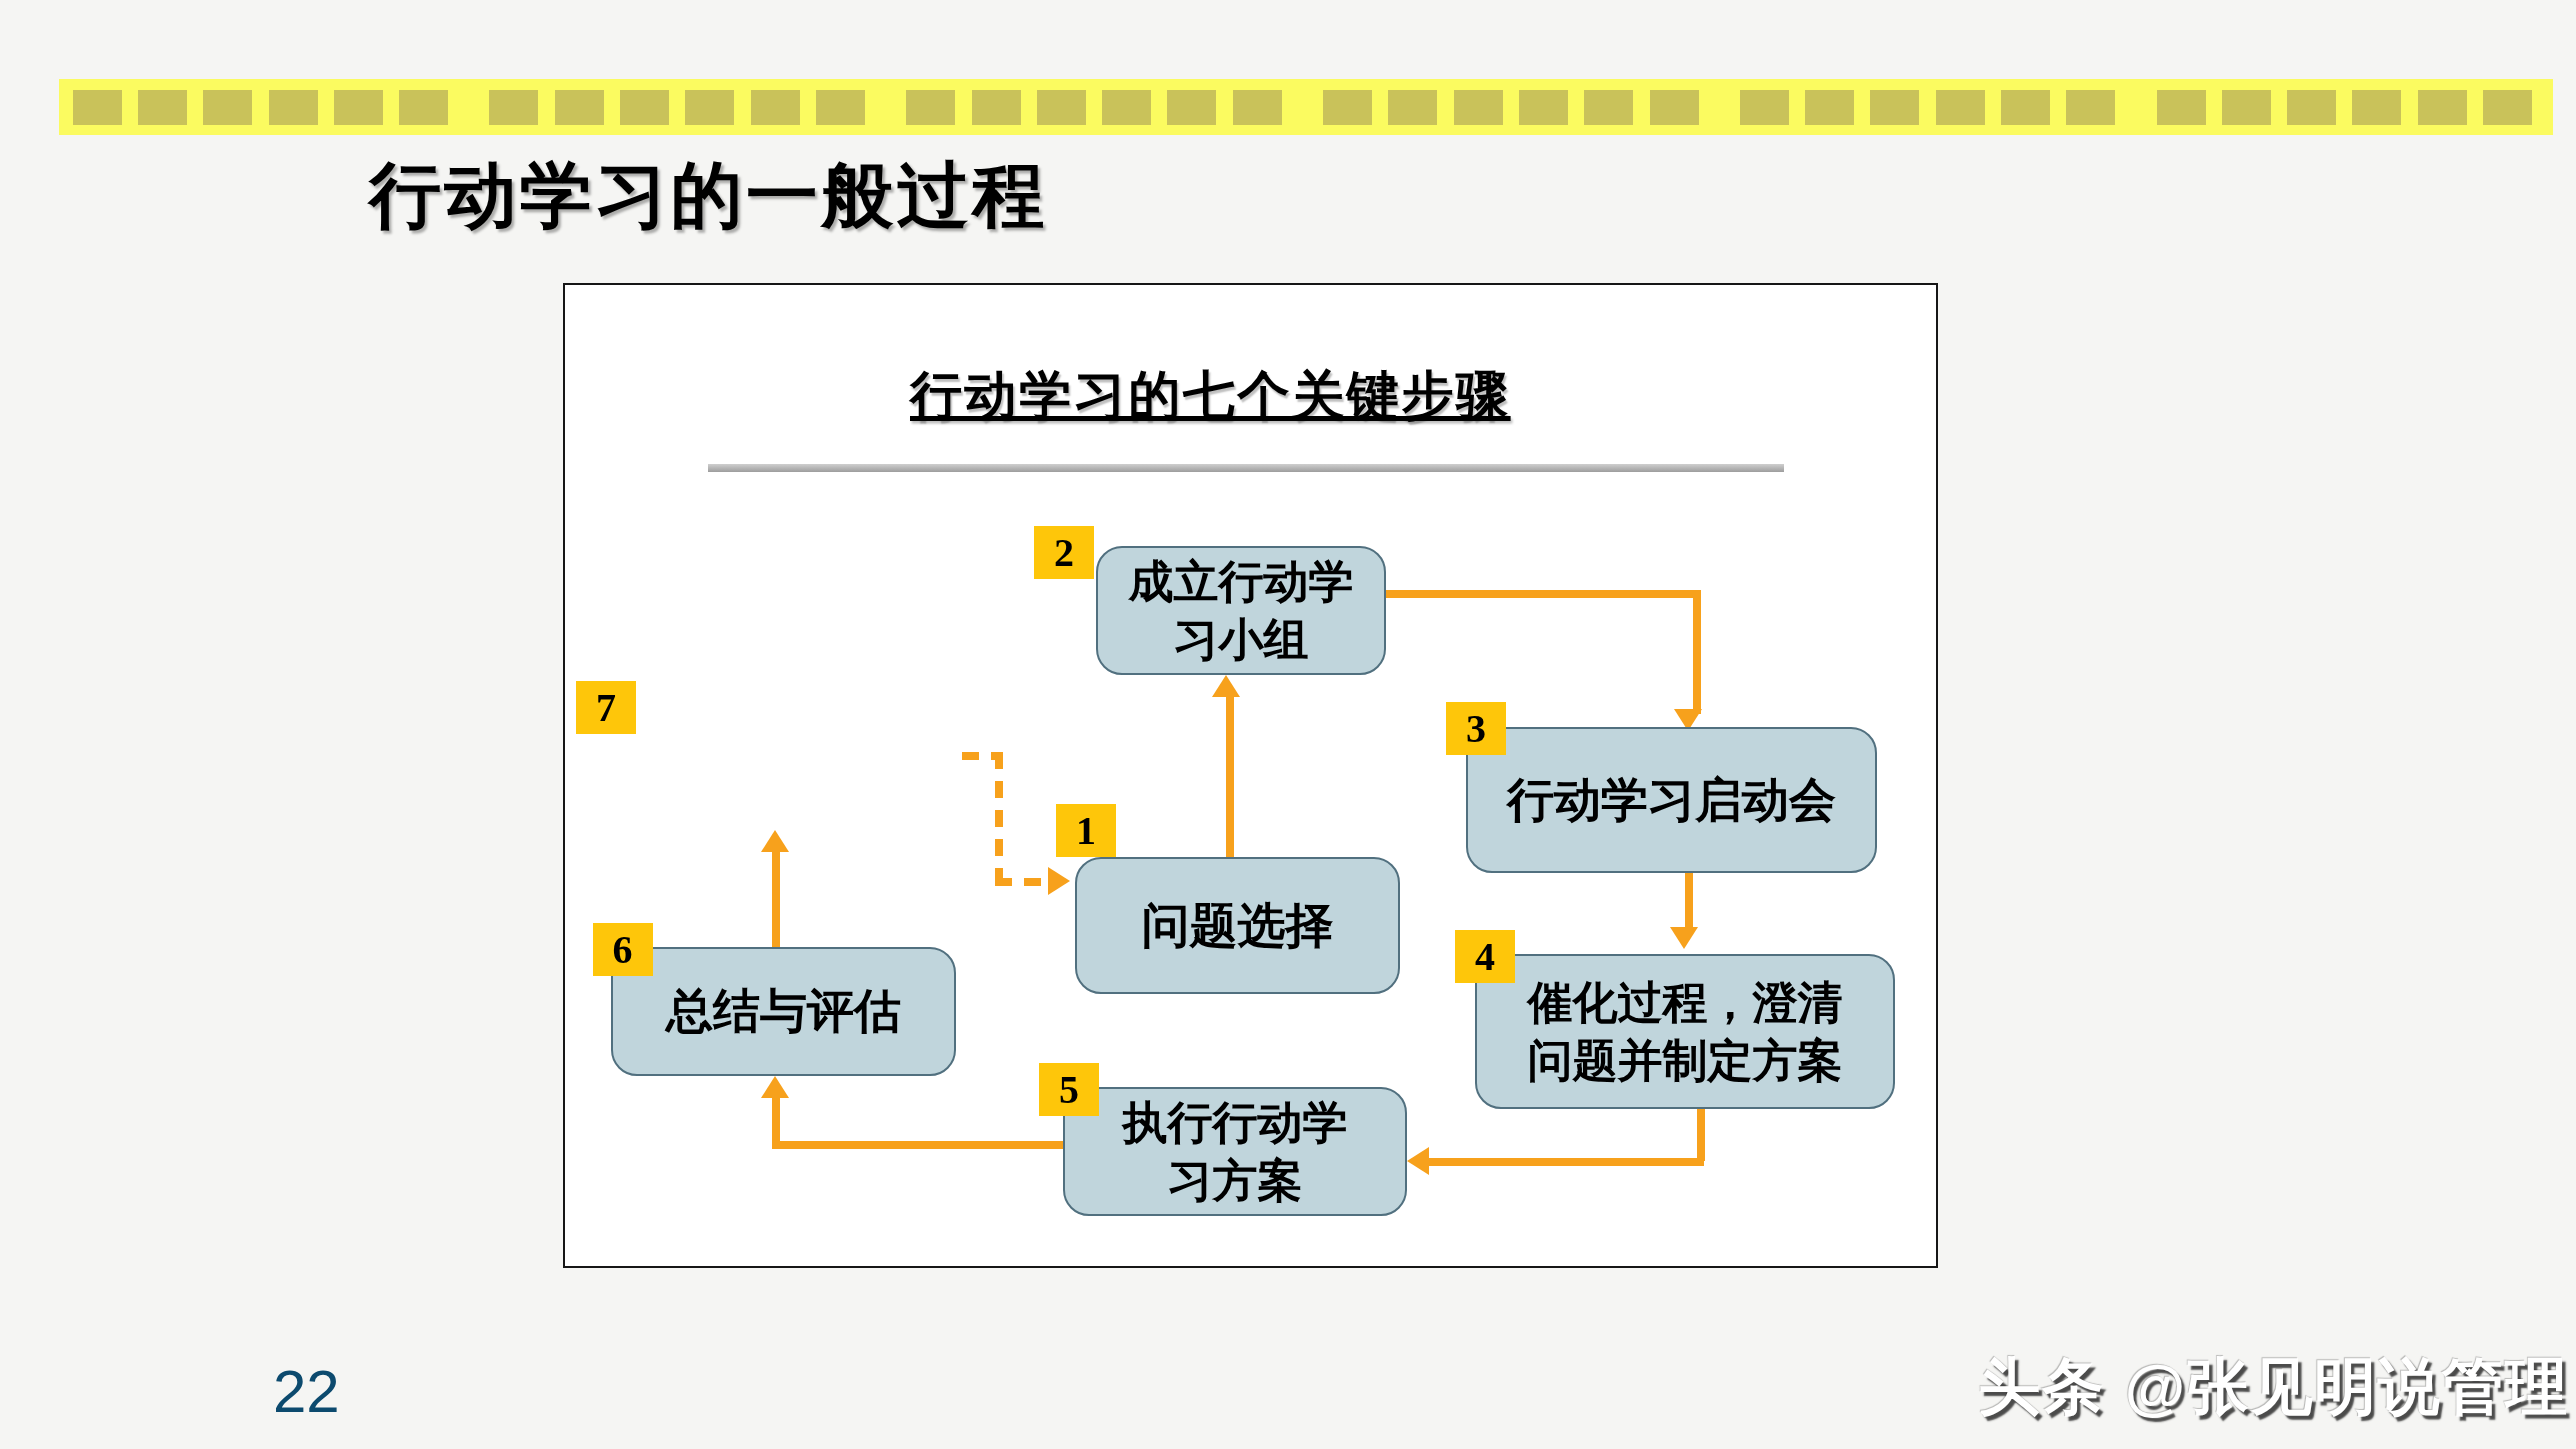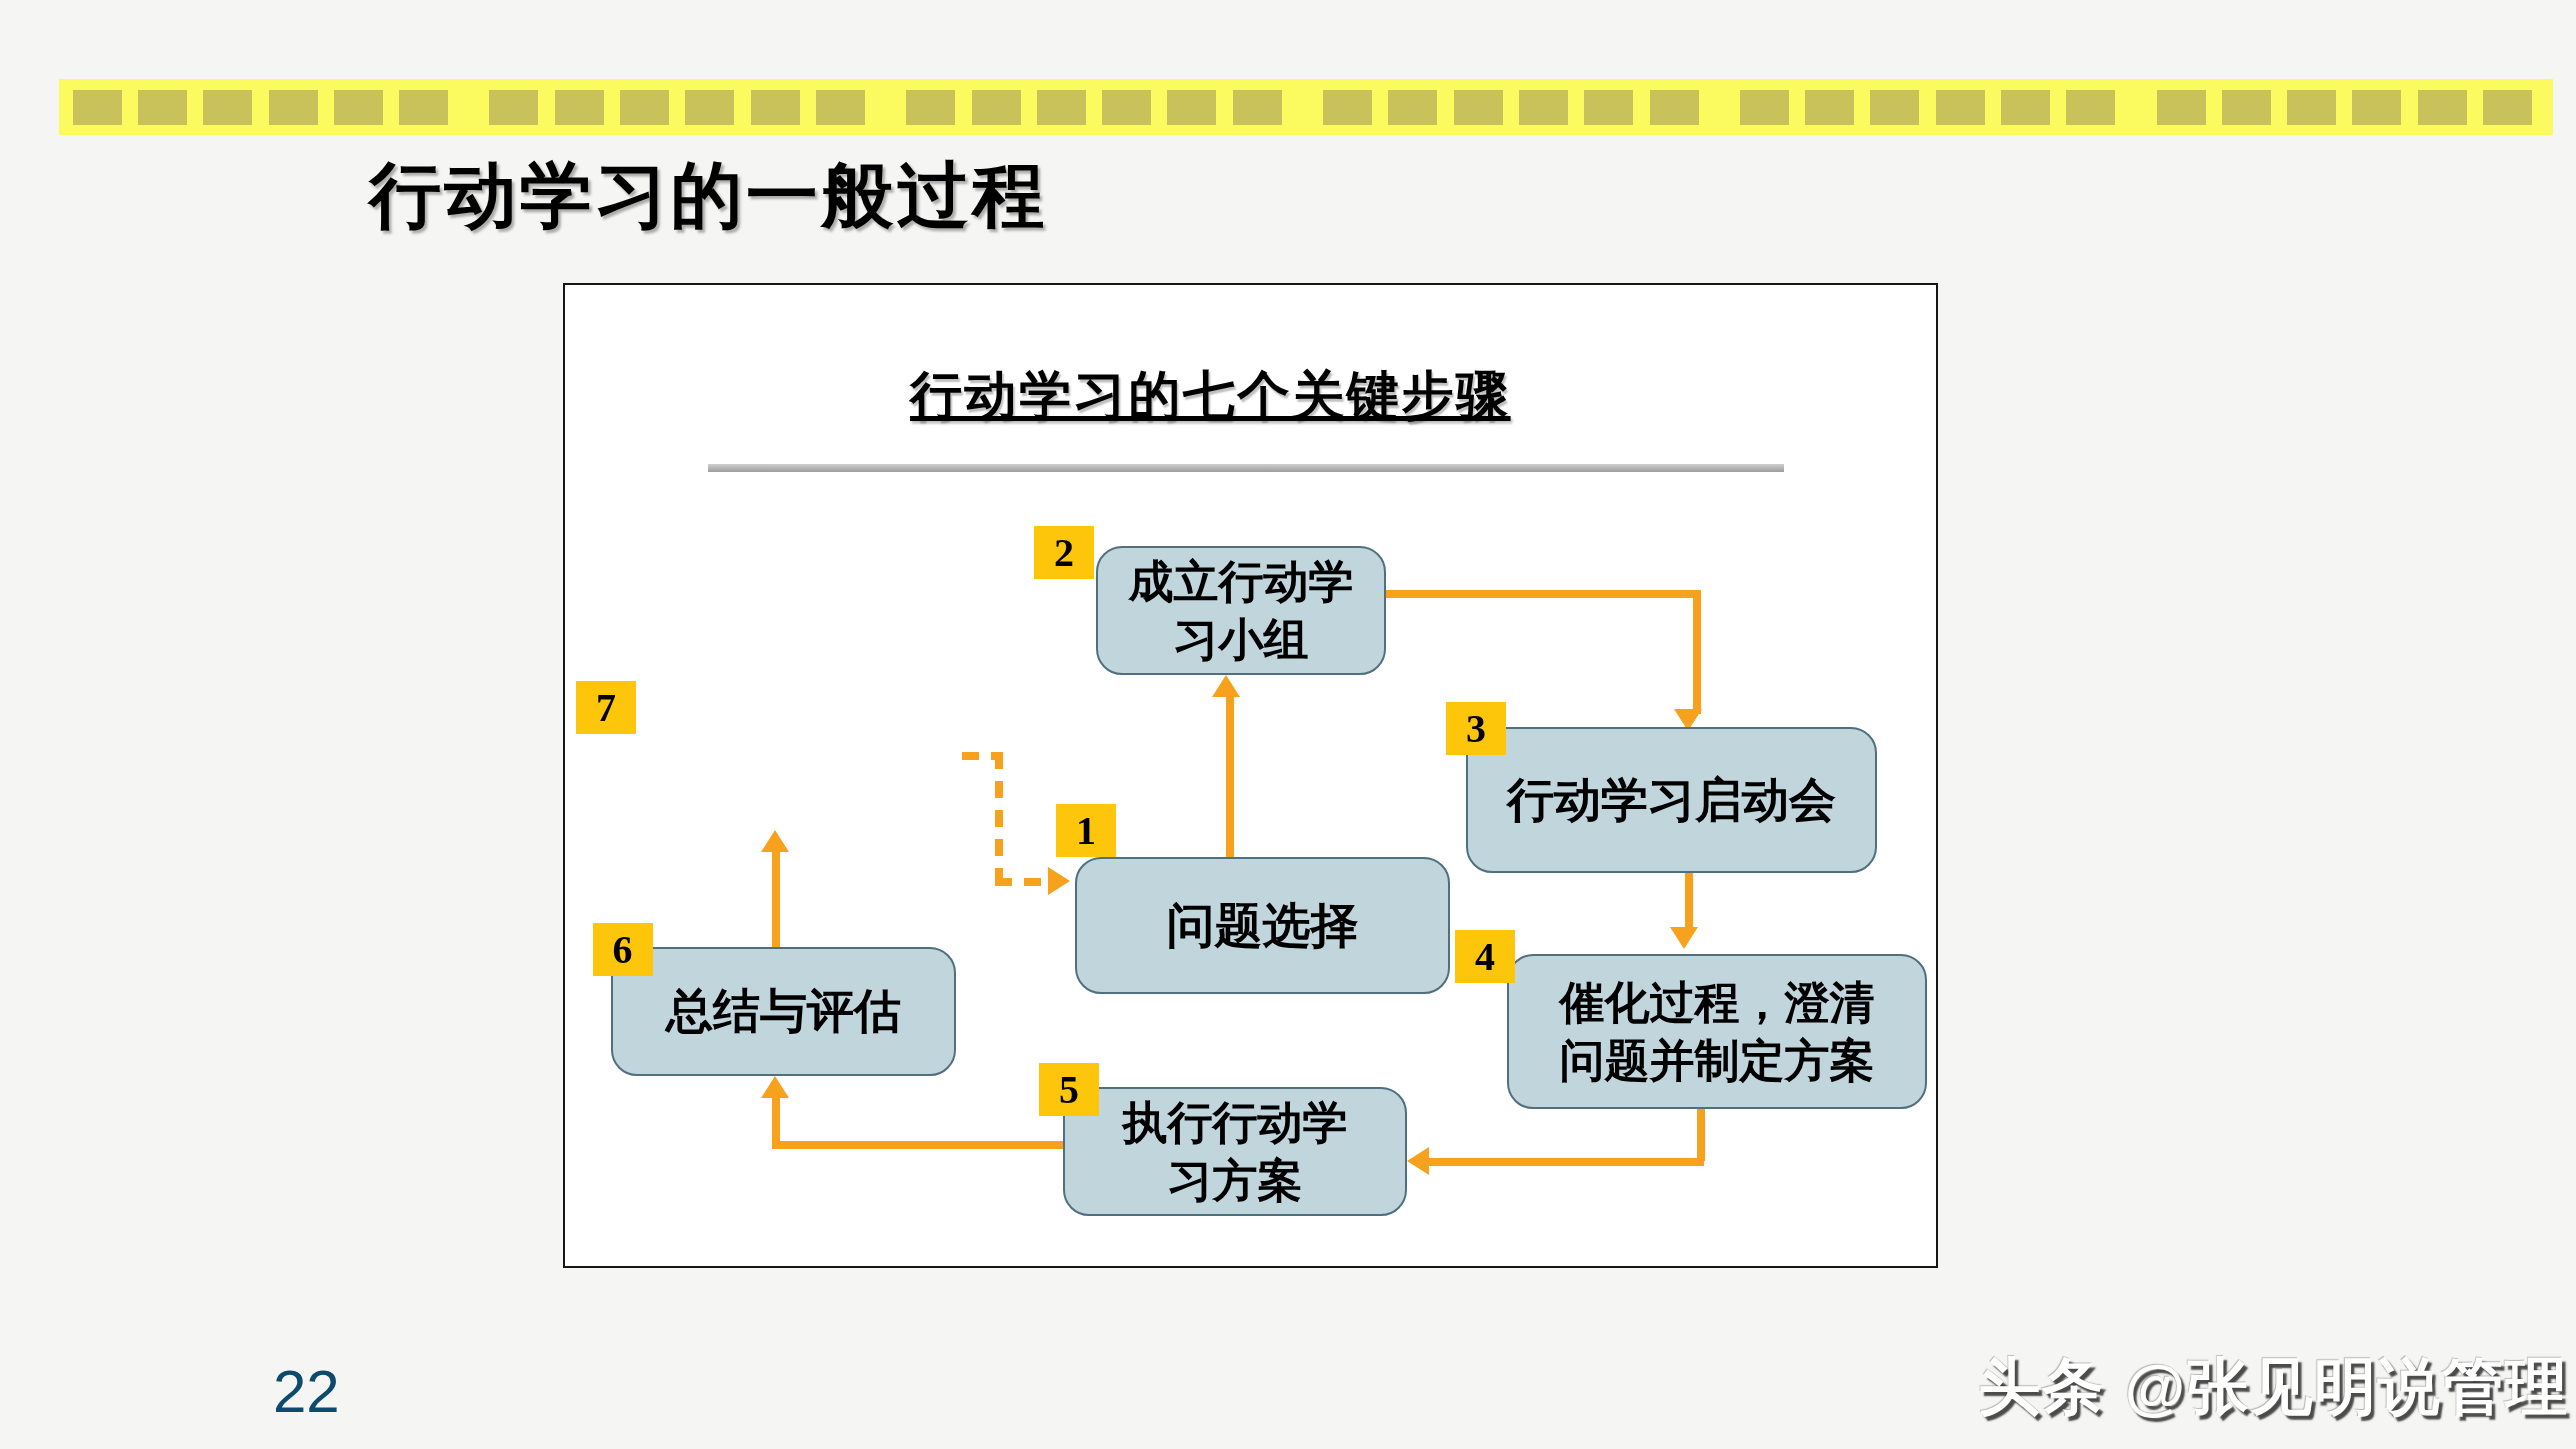--- a/index.html
+++ b/index.html
@@ -43,24 +43,24 @@
   
   .stepbox{
     position:absolute;box-sizing:border-box;
     background:var(--box_fill,#C0D5DC);
     border:2.6px solid var(--box_border,#51707F);
     border-radius:26px;
     display:flex;align-items:center;justify-content:center;
     text-align:center;color:#000;font-weight:700;z-index:2;
   }
   .stepbox .label{white-space:pre-line;line-height:1.28;}
-  .s1{left:510px;top:572px;width:375px;height:137px;font-size:48px;}
+  .s1{left:510px;top:572px;width:325px;height:137px;font-size:48px;}
   .s2{left:531px;top:261px;width:290px;height:129px;font-size:45px;}
   .s3{left:901px;top:442px;width:411px;height:146px;font-size:47px;}
-  .s4{left:942px;top:669px;width:420px;height:155px;font-size:45px;}
+  .s4{left:910px;top:669px;width:420px;height:155px;font-size:45px;}
   .s5{left:498px;top:802px;width:344px;height:129px;font-size:45px;}
   .s6{left:46px;top:662px;width:345px;height:129px;font-size:47px;}
   .s7{left:32px;top:420px;width:361px;height:125px;font-size:47px;}
   
   .badge{
     position:absolute;width:60px;height:53px;z-index:5;
     background:var(--badge,#FEC60A);color:#000;
     font-family:"Liberation Serif","DejaVu Serif",serif;
     font-weight:700;font-size:40px;
     display:flex;align-items:center;justify-content:center;

